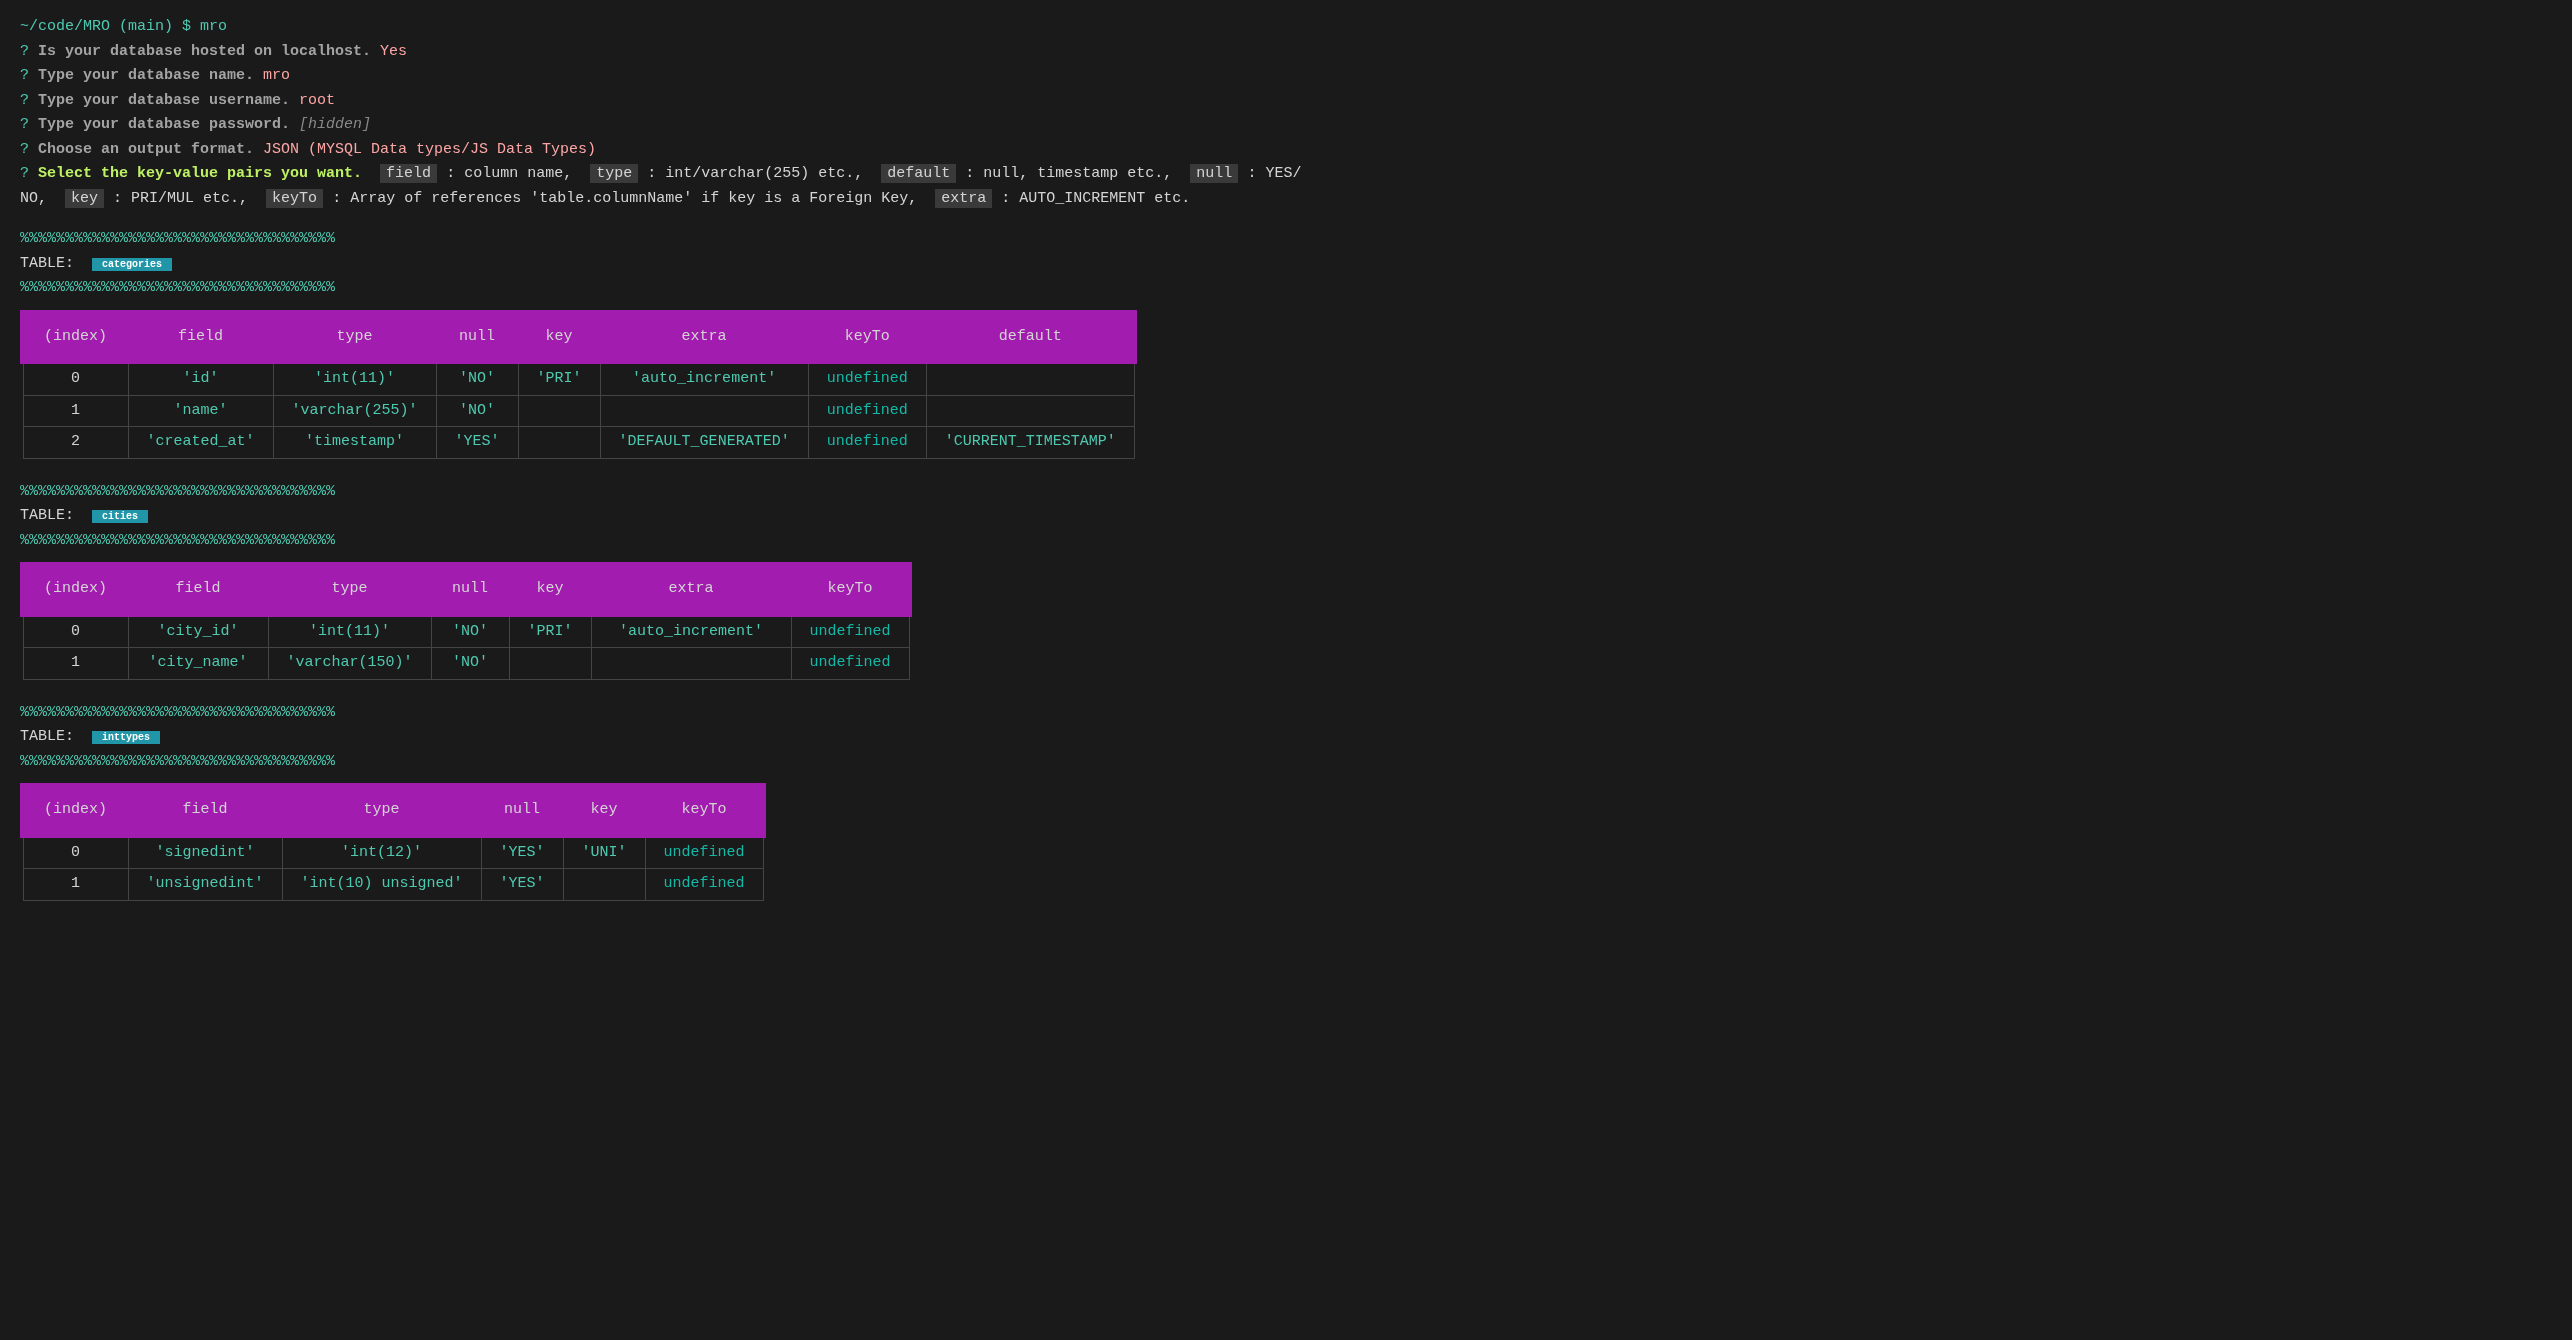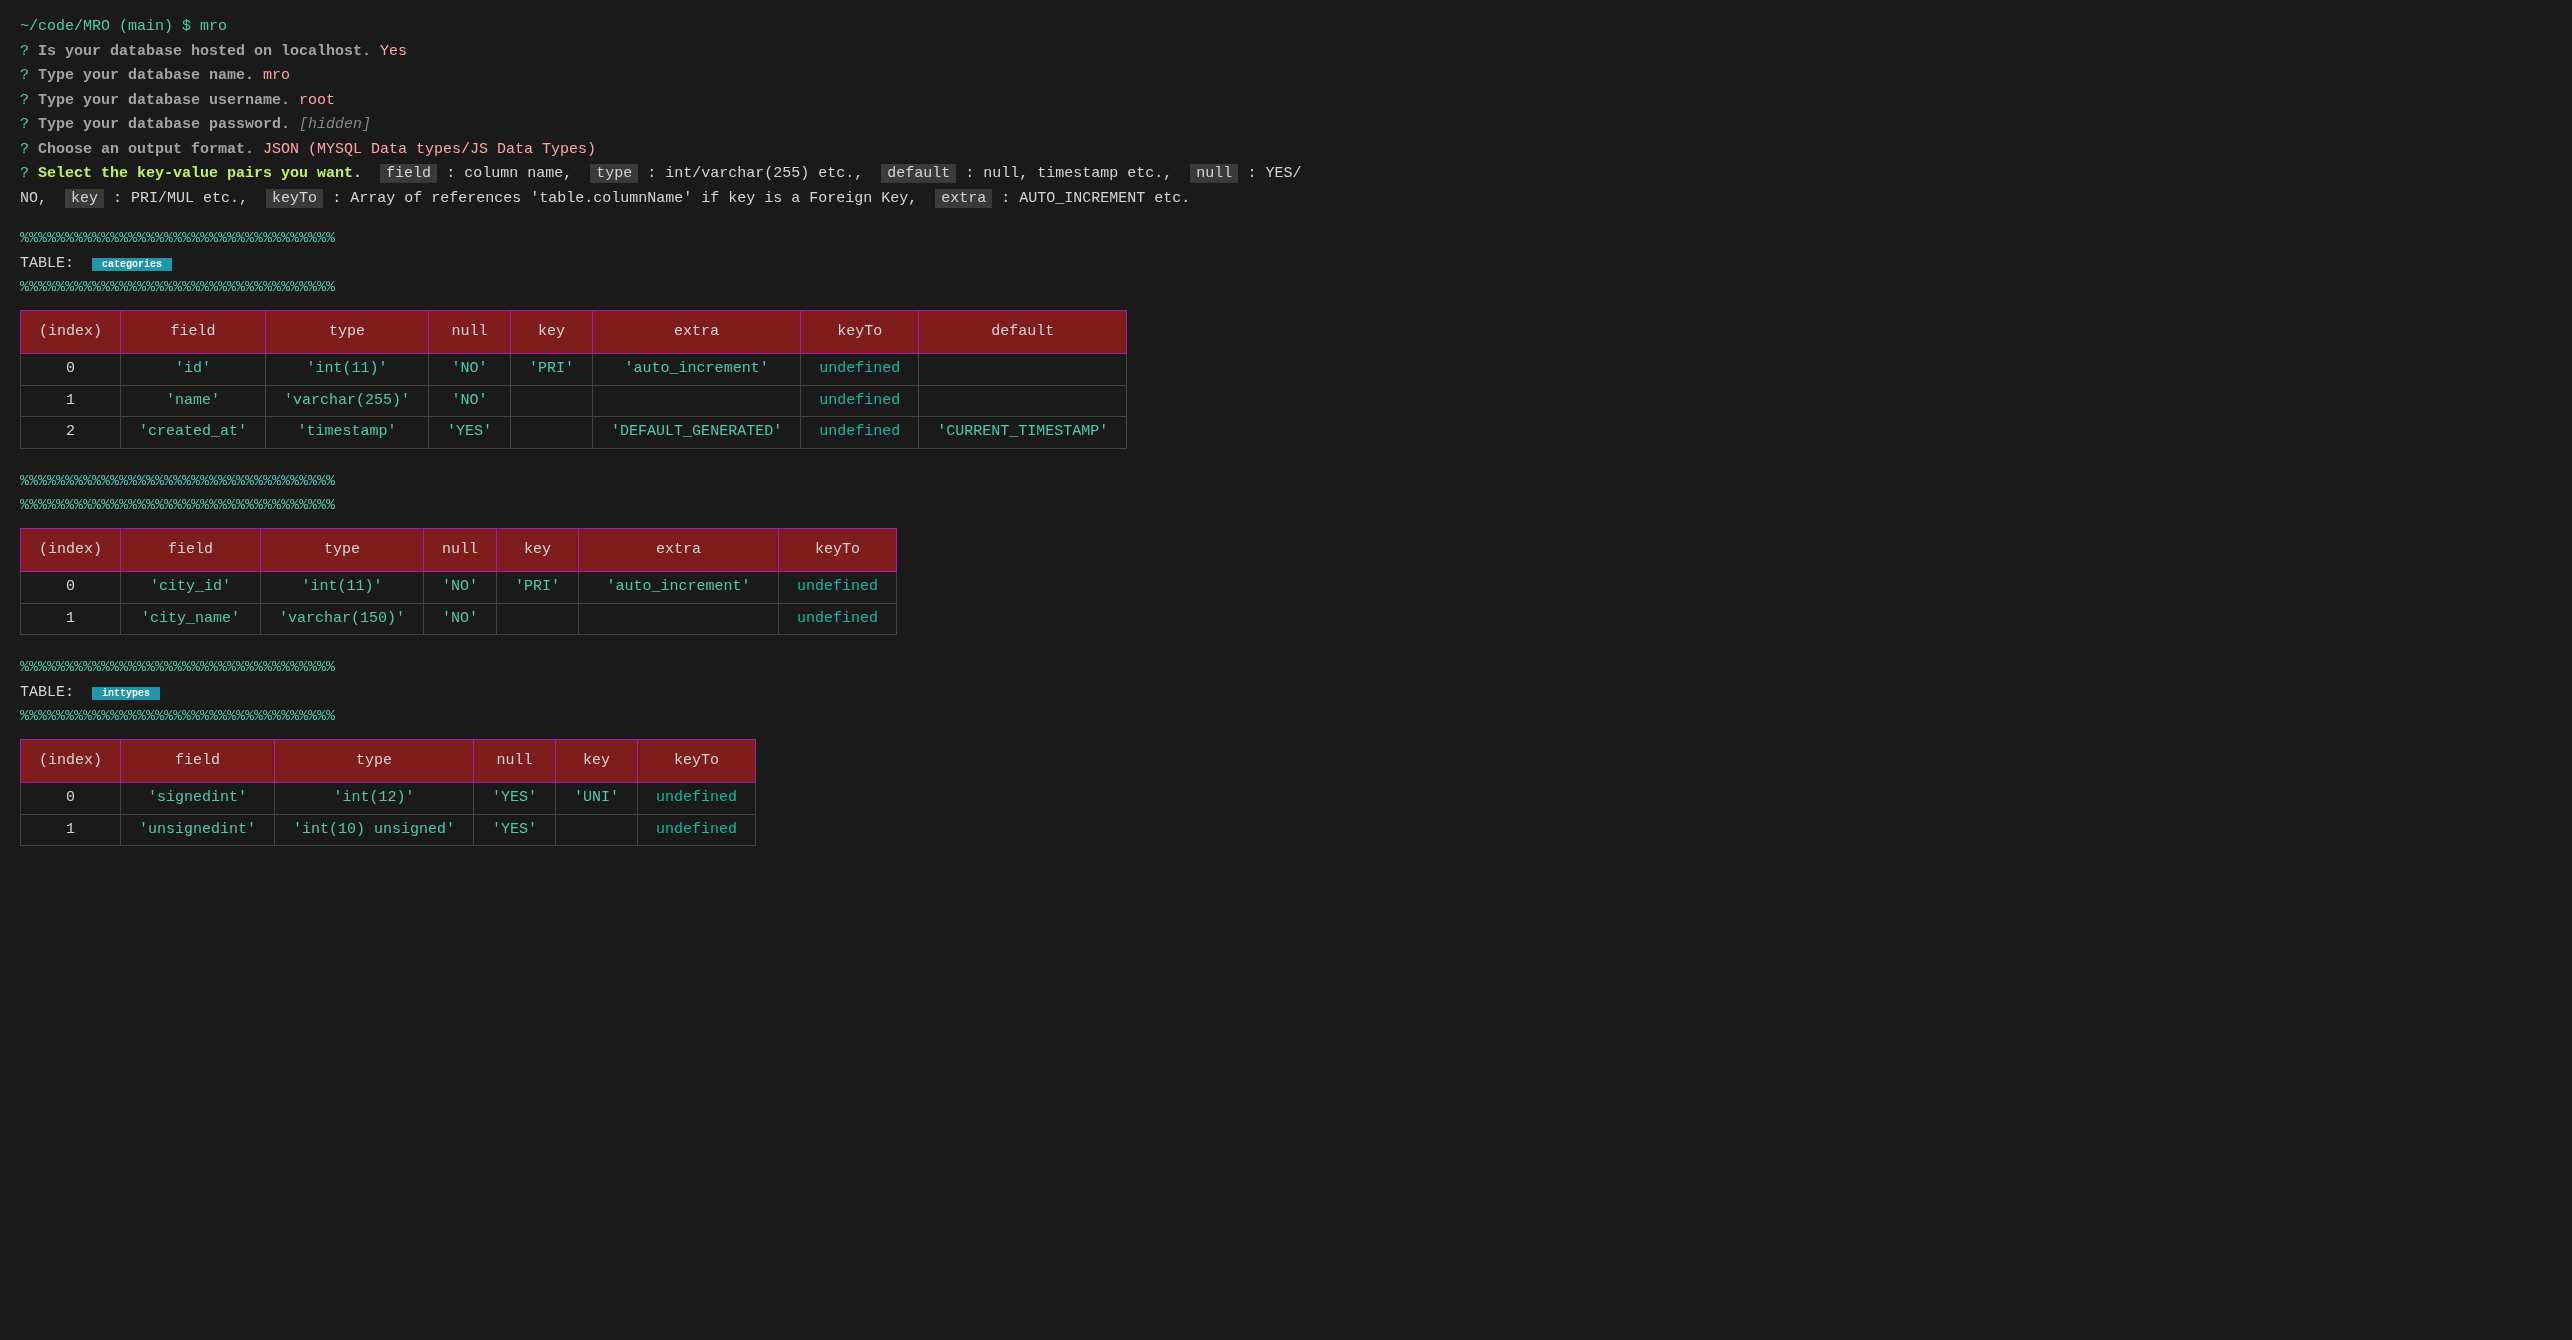--- a/index.html
+++ b/index.html
@@ -45,23 +45,23 @@
     .section-divider-bottom {
       color: #4ec9b0;
       margin-bottom: 10px;
     }
     .db-table {
       border-collapse: collapse;
       margin-bottom: 4px;
       color: #d4d4d4;
     }
     .db-table th {
-      background-color: #7f1d1d;
-      color: #d4d4d4;
-      border: 1px solid #a21caf;
+      background-color: #a21caf;
+      color: #d4d4d4;
+      border: 6px solid #a21caf;
       padding: 10px 18px;
       text-align: center;
       font-weight: normal;
     }
     .db-table td {
       border: 1px solid #444;
       padding: 4px 18px;
       text-align: center;
       vertical-align: middle;
     }
@@ -189,20 +189,23 @@
         <td class="val-string">'DEFAULT_GENERATED'</td>
         <td class="val-undefined">undefined</td>
         <td class="val-string">'CURRENT_TIMESTAMP'</td>
       </tr>
     </tbody>
   </table>
 </div>
 
 <div>
   <div class="section-divider" style="margin-top:22px;">%%%%%%%%%%%%%%%%%%%%%%%%%%%%%%%%%%%</div>
+  <div class="table-label">
+    TABLE:&nbsp;&nbsp;<span class="table-name-badge">cities</span>
+  </div>
   <div class="section-divider-bottom">%%%%%%%%%%%%%%%%%%%%%%%%%%%%%%%%%%%</div>
   <table class="db-table">
     <thead>
       <tr>
         <th class="col-index">(index)</th>
         <th class="col-field">field</th>
         <th class="col-type">type</th>
         <th class="col-null">null</th>
         <th class="col-key">key</th>
         <th class="col-extra">extra</th>

